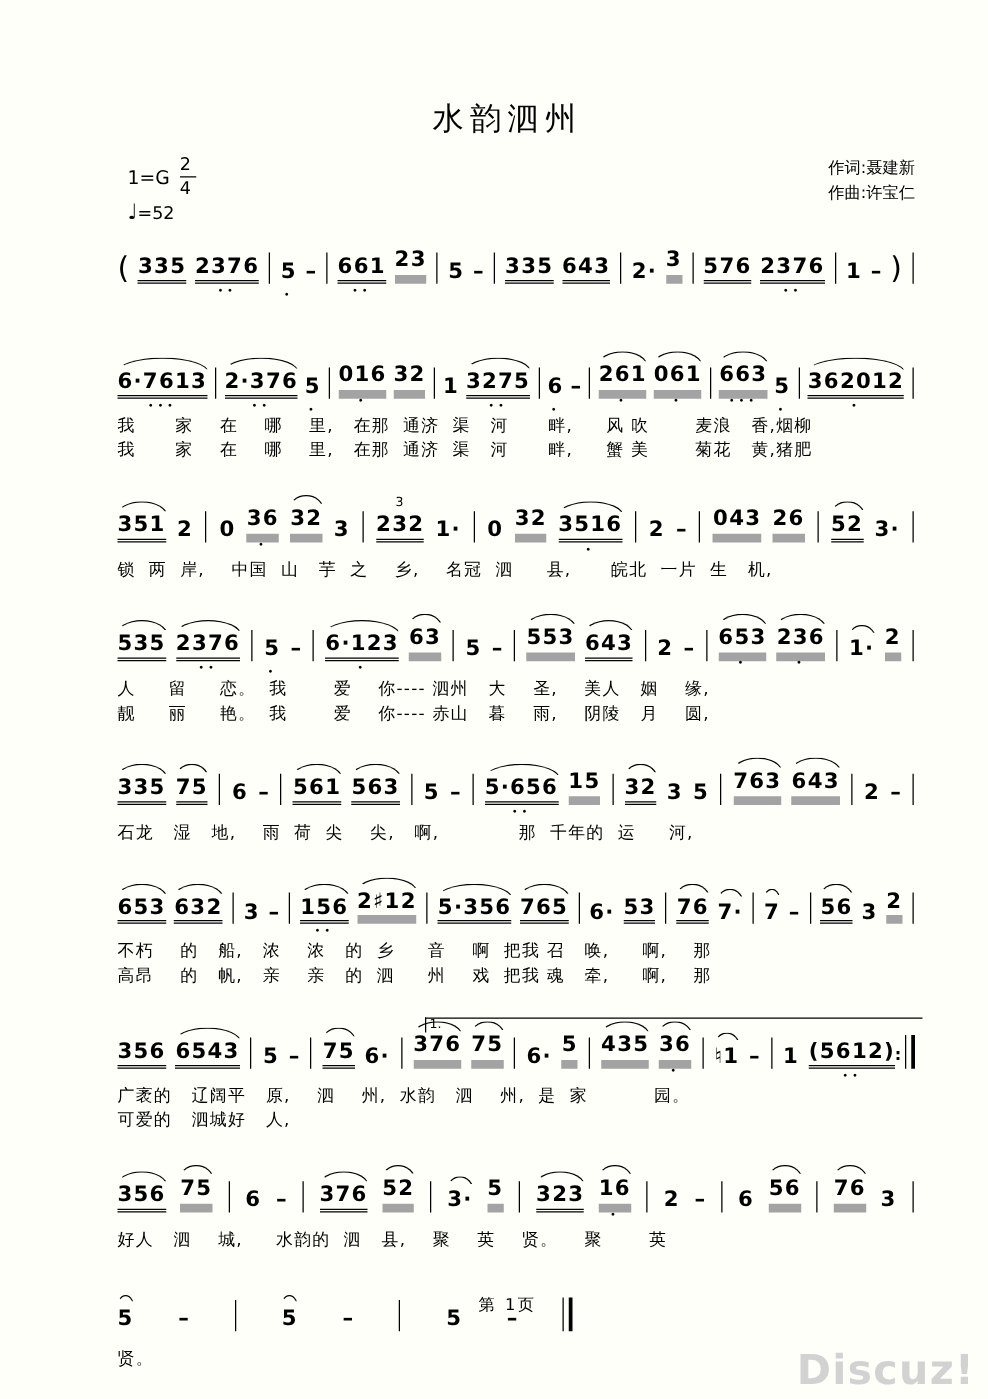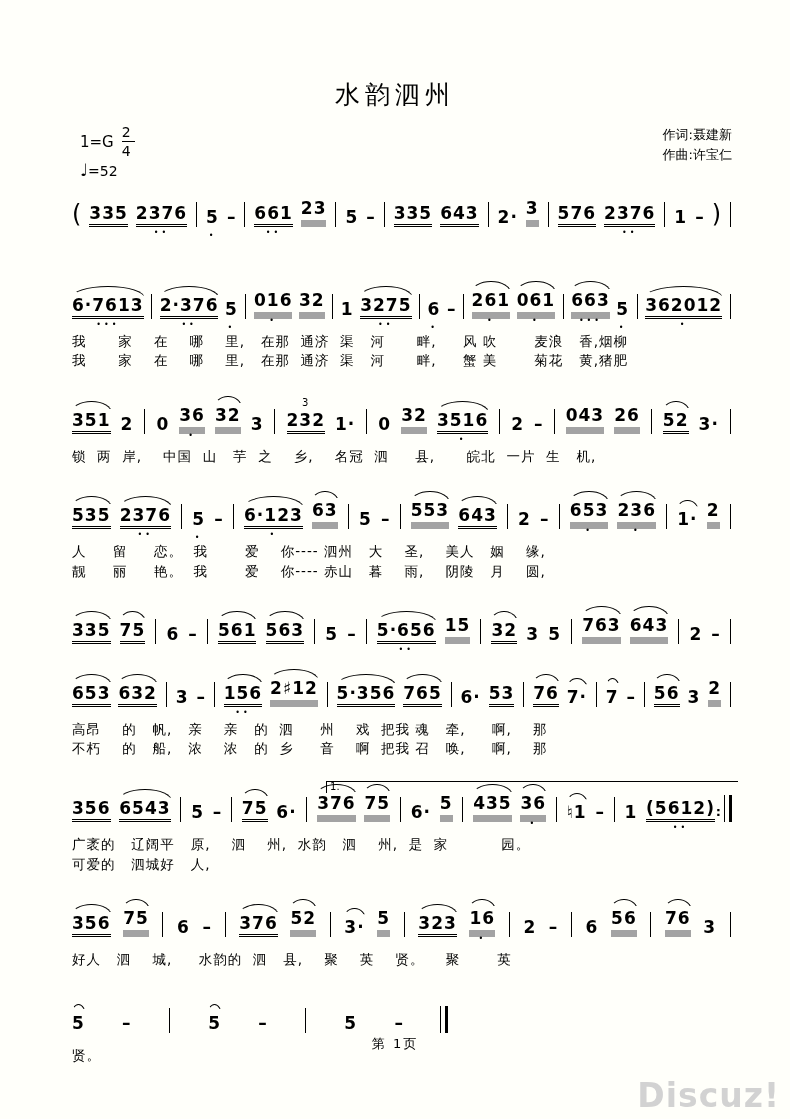--- a/index.html
+++ b/index.html
@@ -1,18 +1,18 @@
 <!DOCTYPE html>
 <html><head>
 <meta charset="utf-8">
 <style>
   html,body{margin:0;padding:0;}
   body{width:790px;height:1119px;background:#fffffa;position:relative;overflow:hidden;
        font-family:"DejaVu Sans",sans-serif;color:#000;}
-  .page{position:absolute;inset:0;}
+  .page{position:absolute;inset:0;margin-left:22px;}
   .title{font-family:"DejaVu Serif",serif;font-weight:500;font-size:25px;letter-spacing:5px;
          text-align:center;margin:0;padding-top:78px;}
   .meta{display:flex;justify-content:space-between;align-items:flex-start;
         margin:14px 58px 0 80px;height:56px;}
   .keyline{font-size:15px;display:flex;align-items:center;gap:8px;}
   .frac{display:inline-block;text-align:left;font-size:14px;line-height:1;}
   .frac .fracbar{display:block;border-top:1px solid #000;width:13px;margin:2px auto;}
   .tempoline{font-size:14px;margin-top:2px;}
   .qnote{font-size:17px;}
   .credits{font-size:13px;line-height:1.55;text-align:left;}
@@ -208,20 +208,21 @@
           <span class="note">3</span>
           <span class="note">5</span>
           <span class="bar"></span>
           <span class="note u1 arc">763</span>
           <span class="note u1 arc">643</span>
           <span class="bar"></span>
           <span class="note">2</span>
           <span class="note dash">–</span>
           <span class="bar"></span>
         </div>
+        <div class="lyr">石龙   湿   地,    雨  荷  尖    尖,   啊,            那  千年的  运     河,</div>
       </div>
       <div class="line">
         <div class="music">
           <span class="note u2 arc">653</span>
           <span class="note u2 arc">632</span>
           <span class="bar"></span>
           <span class="note">3</span>
           <span class="note dash">–</span>
           <span class="bar"></span>
           <span class="note u2 arc">156<span class="db">••</span></span>
@@ -237,22 +238,22 @@
           <span class="note arc">7·</span>
           <span class="bar"></span>
           <span class="note arc">7</span>
           <span class="note dash">–</span>
           <span class="bar"></span>
           <span class="note u2 arc">56</span>
           <span class="note">3</span>
           <span class="note u1">2</span>
           <span class="bar"></span>
         </div>
+        <div class="lyr">不朽    的   船,   浓    浓   的  乡     音    啊  把我 召   唤,     啊,    那</div>
         <div class="lyr">高昂    的   帆,   亲    亲   的  泗     州    戏  把我 魂   牵,     啊,    那</div>
-        <div class="lyr">不朽    的   船,   浓    浓   的  乡     音    啊  把我 召   唤,     啊,    那</div>
       </div>
       <div class="line has-volta">
         <div class="volta">
           <span class="volta-label">1.</span>
         </div>
         <div class="music">
           <span class="note u2">356</span>
           <span class="note u2 arc">6543</span>
           <span class="bar"></span>
           <span class="note">5</span>

